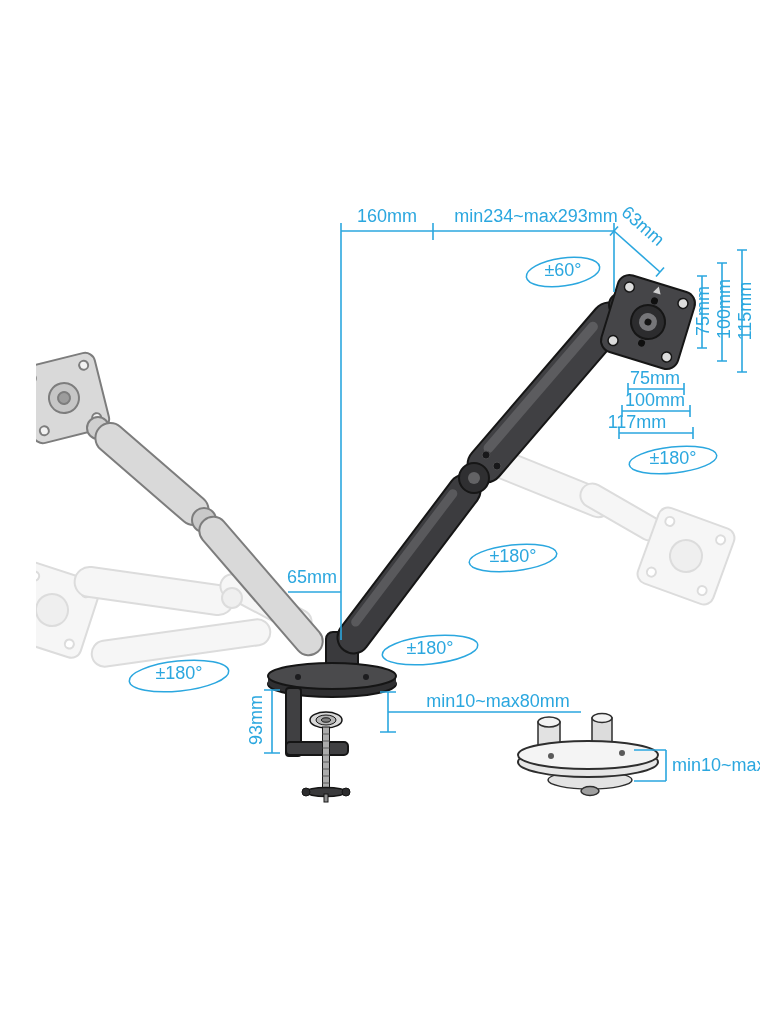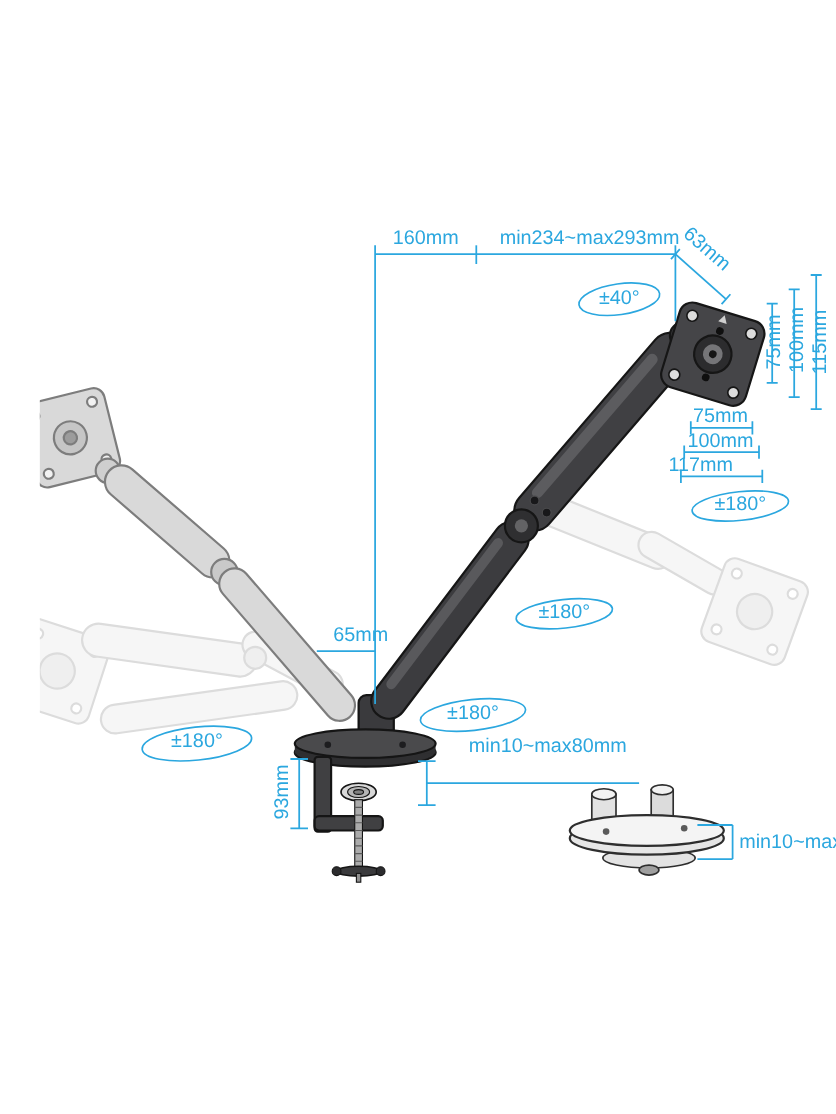--- a/index.html
+++ b/index.html
@@ -163,31 +163,31 @@
       <ellipse cx="637" cy="460" rx="44" ry="13" transform="rotate(-6 637 460)" stroke-width="1.5"></ellipse>
       <ellipse cx="477" cy="558" rx="44" ry="13" transform="rotate(-6 477 558)" stroke-width="1.5"></ellipse>
       <ellipse cx="394" cy="650" rx="48" ry="14" transform="rotate(-6 394 650)" stroke-width="1.5"></ellipse>
       <ellipse cx="143" cy="676" rx="50" ry="15" transform="rotate(-6 143 676)" stroke-width="1.5"></ellipse>
     </g>
   </svg>
 
   <div class="lbl" style="left:351px;top:216px">160mm</div>
   <div class="lbl" style="left:500px;top:216px">min234~max293mm</div>
   <div class="lbl r41" style="left:607px;top:226px">63mm</div>
-  <div class="lbl" style="left:527px;top:270px">±40°</div>
+  <div class="lbl" style="left:527px;top:270px">±60°</div>
   <div class="lbl r-90" style="left:667px;top:311px">75mm</div>
   <div class="lbl r-90" style="left:688px;top:309px">100mm</div>
   <div class="lbl r-90" style="left:709px;top:311px">115mm</div>
   <div class="lbl left" style="left:735px;top:265px">+55°</div>
   <div class="lbl left" style="left:735px;top:322px">-55°</div>
   <div class="lbl" style="left:619px;top:378px">75mm</div>
   <div class="lbl" style="left:619px;top:400px">100mm</div>
   <div class="lbl" style="left:601px;top:422px">117mm</div>
   <div class="lbl" style="left:637px;top:458px">±180°</div>
   <div class="lbl" style="left:477px;top:556px">±180°</div>
-  <div class="lbl" style="left:292px;top:577px">65mm</div>
+  <div class="lbl" style="left:276px;top:577px">65mm</div>
   <div class="lbl" style="left:394px;top:648px">±180°</div>
   <div class="lbl" style="left:143px;top:673px">±180°</div>
-  <div class="lbl" style="left:462px;top:678px">min10~max80mm</div>
+  <div class="lbl" style="left:462px;top:701px">min10~max80mm</div>
   <div class="lbl r-90" style="left:220px;top:720px">93mm</div>
   <div class="lbl left" style="left:636px;top:765px">min10~max40mm</div>
 
 </div>
 
 </body></html>

